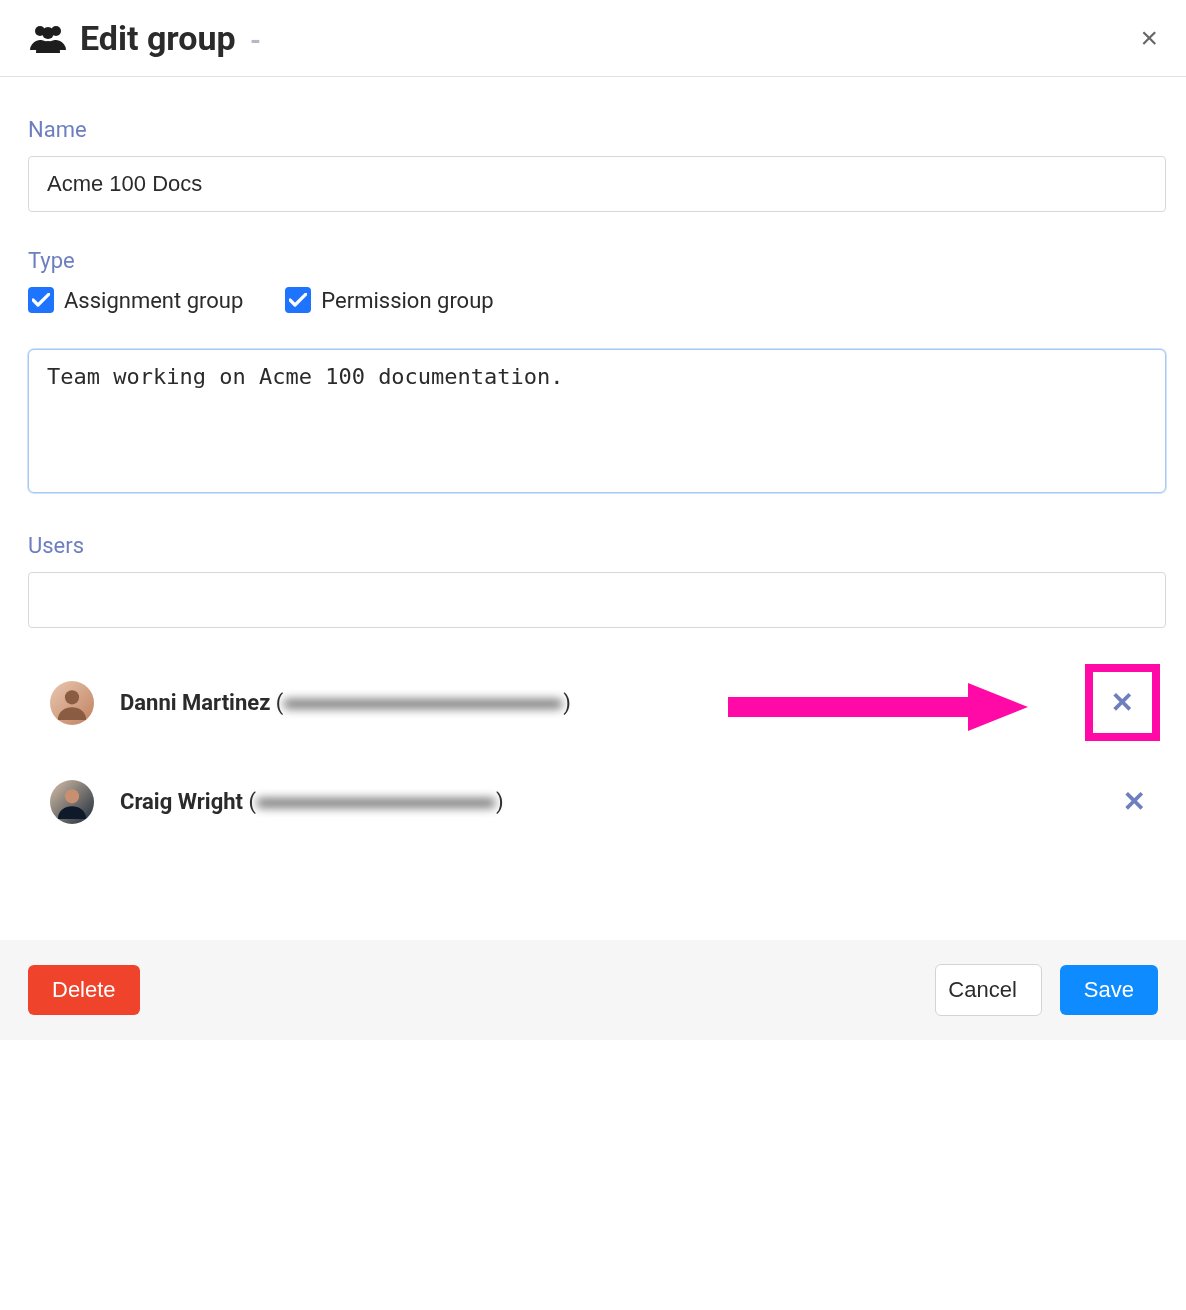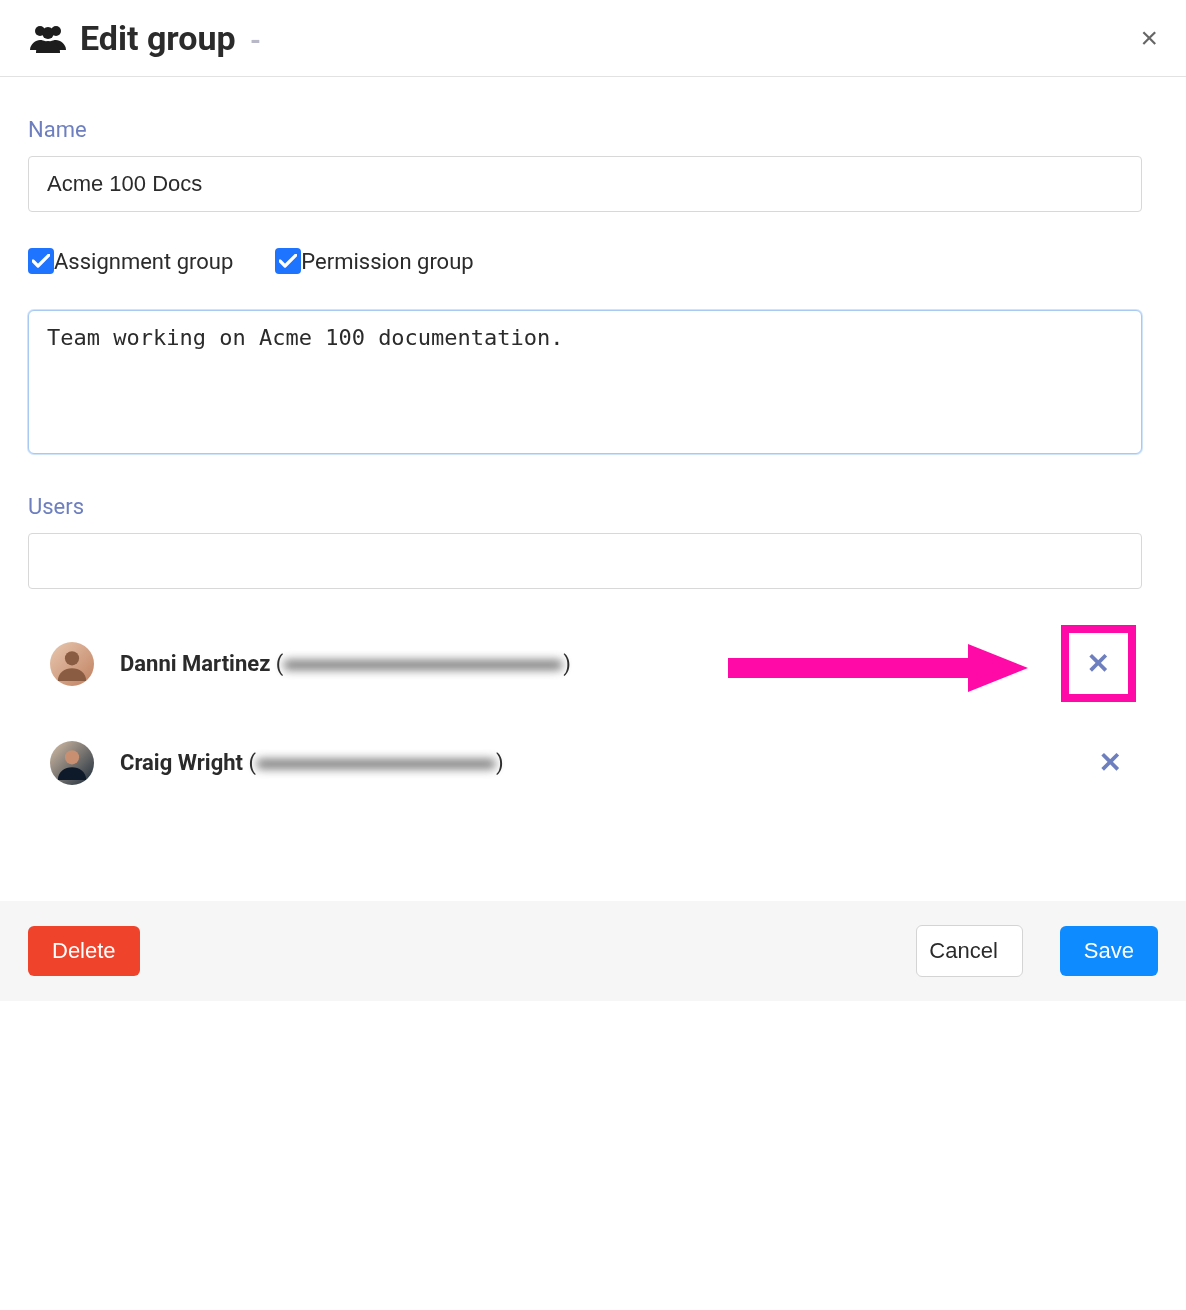--- a/index.html
+++ b/index.html
@@ -37,21 +37,21 @@
   }
   .close-x {
     font-size: 30px;
     color: #666;
     cursor: pointer;
     background: none;
     border: none;
     line-height: 1;
   }
   .modal-body {
-    padding: 40px 44px 60px 28px;
+    padding: 40px 20px 60px 28px;
   }
   .form-group { margin-bottom: 36px; }
   .form-label {
     display: block;
     font-size: 22px;
     color: #6d7fbf;
     margin-bottom: 14px;
     font-weight: 400;
   }
   .text-input {
@@ -76,20 +76,21 @@
     box-shadow: 0 0 0 1px #cfe4fb;
   }
   .checkbox-row {
     display: flex;
     gap: 42px;
     align-items: center;
   }
   .checkbox-item {
     display: flex;
     align-items: center;
+    gap: 10px;
     font-size: 22px;
     color: #2b2b2b;
   }
   .cbox {
     width: 26px;
     height: 26px;
     background: #1e73ff;
     border-radius: 4px;
     display: inline-flex;
     align-items: center;
@@ -144,21 +145,20 @@
   }
   .arrow-annot {
     position: absolute;
     pointer-events: none;
   }
   .modal-footer {
     background: #f6f6f6;
     padding: 24px 28px;
     display: flex;
     align-items: center;
-    gap: 19px;
   }
   .btn {
     font-size: 22px;
     padding: 12px 24px;
     border-radius: 6px;
     border: none;
     cursor: pointer;
   }
   .btn-delete {
     background: #ef432c;
@@ -207,20 +207,21 @@
   </div>
 
   <div class="modal-body">
 
     <div class="form-group">
       <label class="form-label">Name</label>
       <input type="text" class="text-input" value="Acme 100 Docs" style="">
     </div>
 
     <div class="form-group">
+      <label class="form-label">Type</label>
       <div class="checkbox-row">
         <label class="checkbox-item">
           <span class="cbox">
             <svg width="18" height="14" viewBox="0 0 18 14">
                 <path d="M1 7l5 5L17 1" stroke="#fff" stroke-width="3.2" fill="none" stroke-linecap="round" stroke-linejoin="round"></path>
               </svg>
           </span>
           <span>Assignment group</span>
         </label>
         <label class="checkbox-item">

